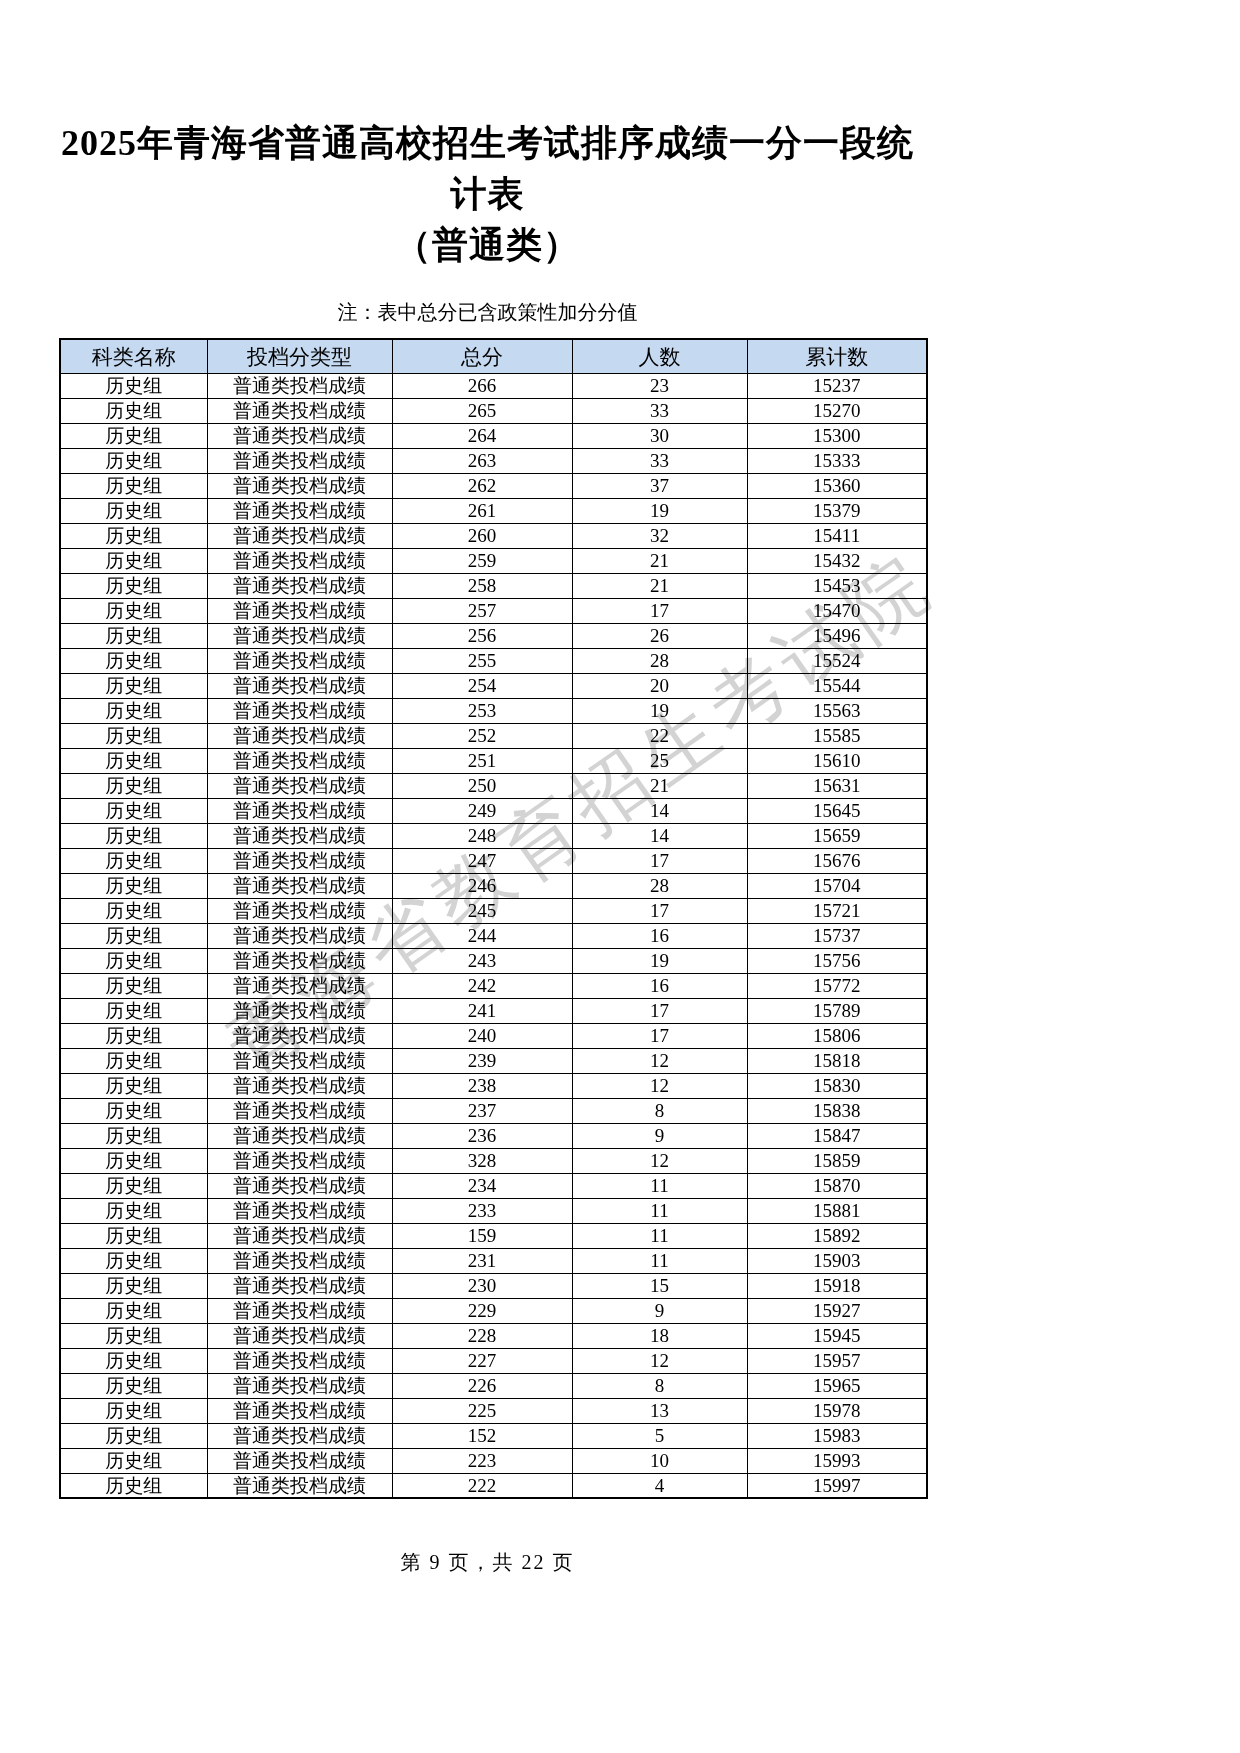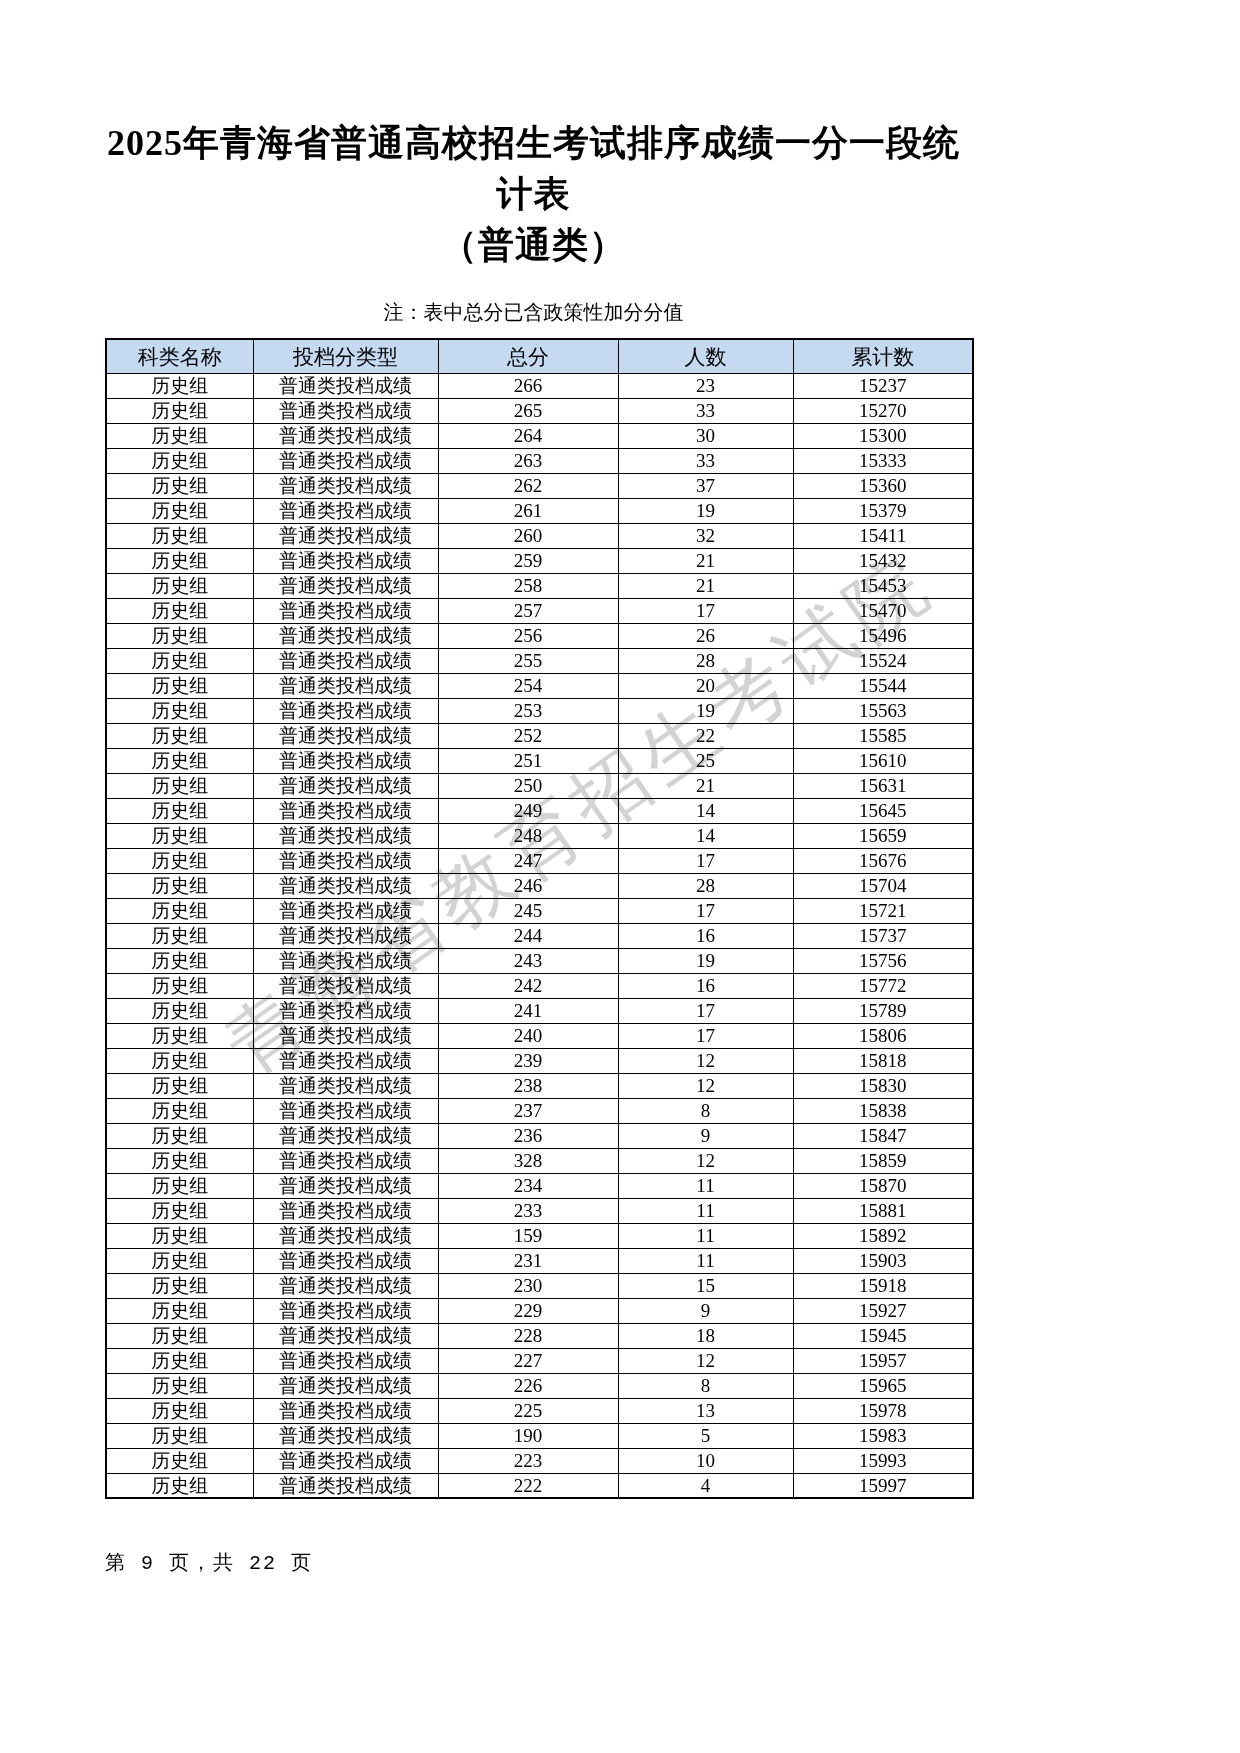--- a/index.html
+++ b/index.html
@@ -28,21 +28,21 @@
     color: rgba(158, 158, 158, 0.45);
     white-space: nowrap;
     z-index: 0;
     font-family: "Liberation Serif", "DejaVu Serif", serif;
     pointer-events: none;
   }
   .content {
     position: relative;
     z-index: 1;
     width: 857px;
-    margin-left: 105px;
+    margin-left: 59px;
     padding-top: 118px;
   }
   .title {
     text-align: center;
     font-weight: bold;
     font-size: 36px;
     line-height: 1.42;
     letter-spacing: 1px;
   }
   .note {
@@ -75,25 +75,24 @@
     vertical-align: middle;
     background: transparent;
     padding: 0 2px;
   }
   .col-category   { width: 147px; }
   .col-scoretype  { width: 185px; }
   .col-total      { width: 180px; }
   .col-count      { width: 175px; }
   .col-cumulative { width: 180px; }
   .footer {
-    text-align: left;
+    text-align: center;
     font-size: 20px;
     margin-top: 50px;
     letter-spacing: 2px;
-    font-family: Liberation Mono, monospace;
   }
 </style>
 </head>
 <body>
 
 <div class="page">
 
   <div class="watermark">青海省教育招生考试院</div>
 
   <div class="content">
@@ -413,21 +412,21 @@
           <tr>
             <td>历史组</td>
             <td>普通类投档成绩</td>
             <td>225</td>
             <td>13</td>
             <td>15978</td>
           </tr>
           <tr>
             <td>历史组</td>
             <td>普通类投档成绩</td>
-            <td>190</td>
+            <td>152</td>
             <td>5</td>
             <td>15983</td>
           </tr>
           <tr>
             <td>历史组</td>
             <td>普通类投档成绩</td>
             <td>223</td>
             <td>10</td>
             <td>15993</td>
           </tr>

